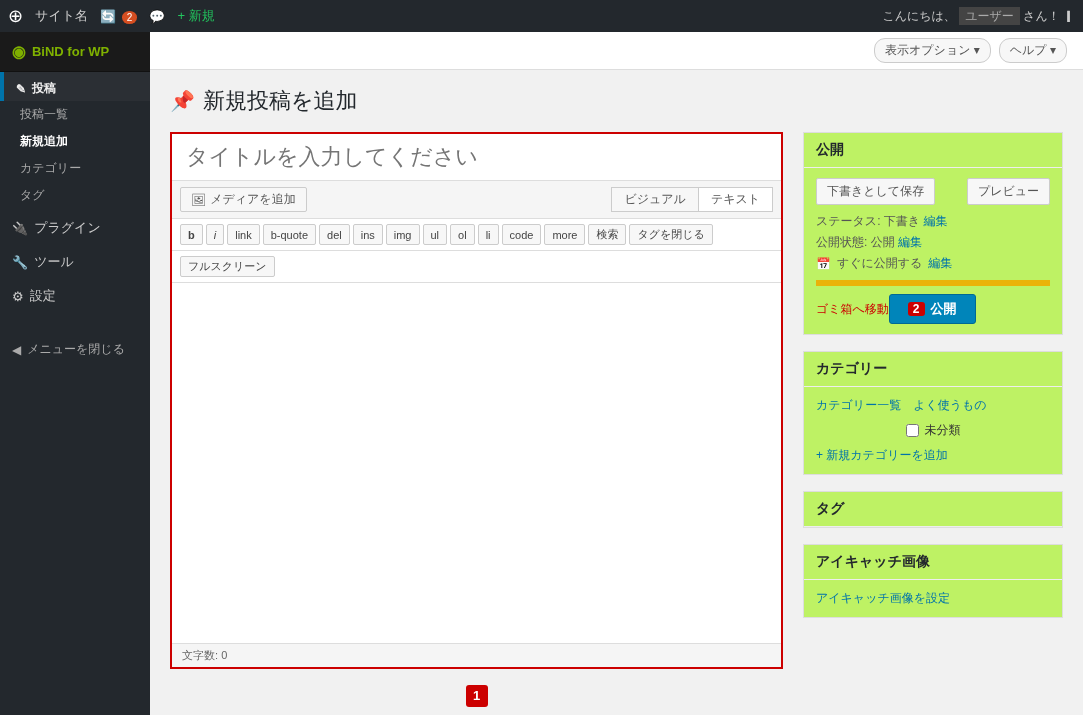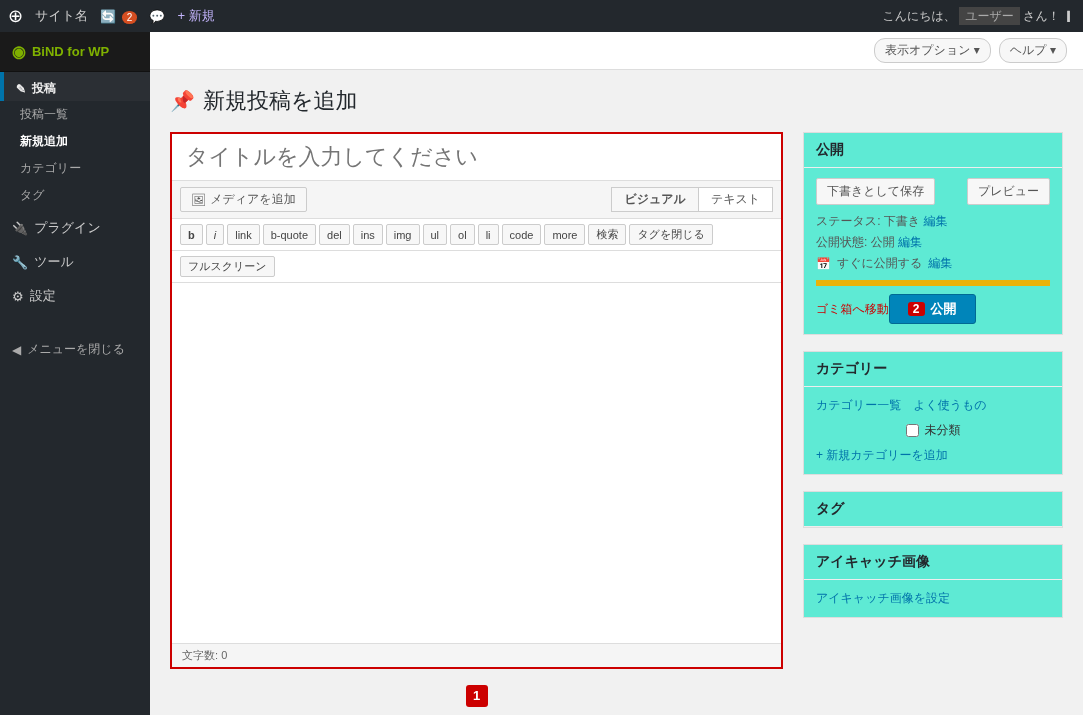--- a/index.html
+++ b/index.html
@@ -14,21 +14,21 @@
       padding: 0 8px;
       color: #ccc;
       justify-content: space-between;
     }
     .admin-bar-left { display: flex; align-items: center; gap: 12px; }
     .admin-bar-right { display: flex; align-items: center; gap: 12px; font-size: 12px; color: #ccc; }
     .admin-bar .wp-logo { color: #fff; font-size: 18px; }
     .admin-bar .site-name { color: #ccc; font-size: 13px; }
     .admin-bar .new-btn {
       display: flex; align-items: center; gap: 4px;
-      color: #c4b5fd; font-size: 13px; cursor: pointer;
+      color: #22c55e; font-size: 13px; cursor: pointer;
     }
     .update-badge {
       background: #d54e21;
       color: #fff;
       border-radius: 50%;
       font-size: 10px;
       padding: 1px 5px;
       margin-left: 2px;
     }
 
@@ -183,21 +183,21 @@
       display: flex;
     }
     .tab-btn {
       background: #f7f7f7;
       border: 1px solid #ccc;
       font-size: 12px;
       padding: 3px 12px;
       cursor: pointer;
       color: #555;
     }
-    .tab-btn:first-child { border-right: none; font-weight: bold; }
+    .tab-btn:first-child { border-right: none; }
     .tab-btn.active { background: #fff; }
 
     
     .format-toolbar {
       display: flex;
       flex-wrap: wrap;
       gap: 3px;
       padding: 5px 8px;
       border-bottom: 1px solid #ddd;
       background: #fff;
@@ -251,21 +251,21 @@
       border-radius: 3px;
       margin-top: 4px;
     }
     .num-badge-row {
       text-align: center;
       margin-top: 4px;
     }
 
     
     .meta-panel {
-      background: #5eead4;
+      background: #bef264;
       border: 1px solid #ddd;
       margin-bottom: 16px;
     }
     .meta-panel-title {
       font-size: 14px;
       font-weight: bold;
       padding: 8px 12px;
       border-bottom: 1px solid #eee;
       color: #23282d;
     }

